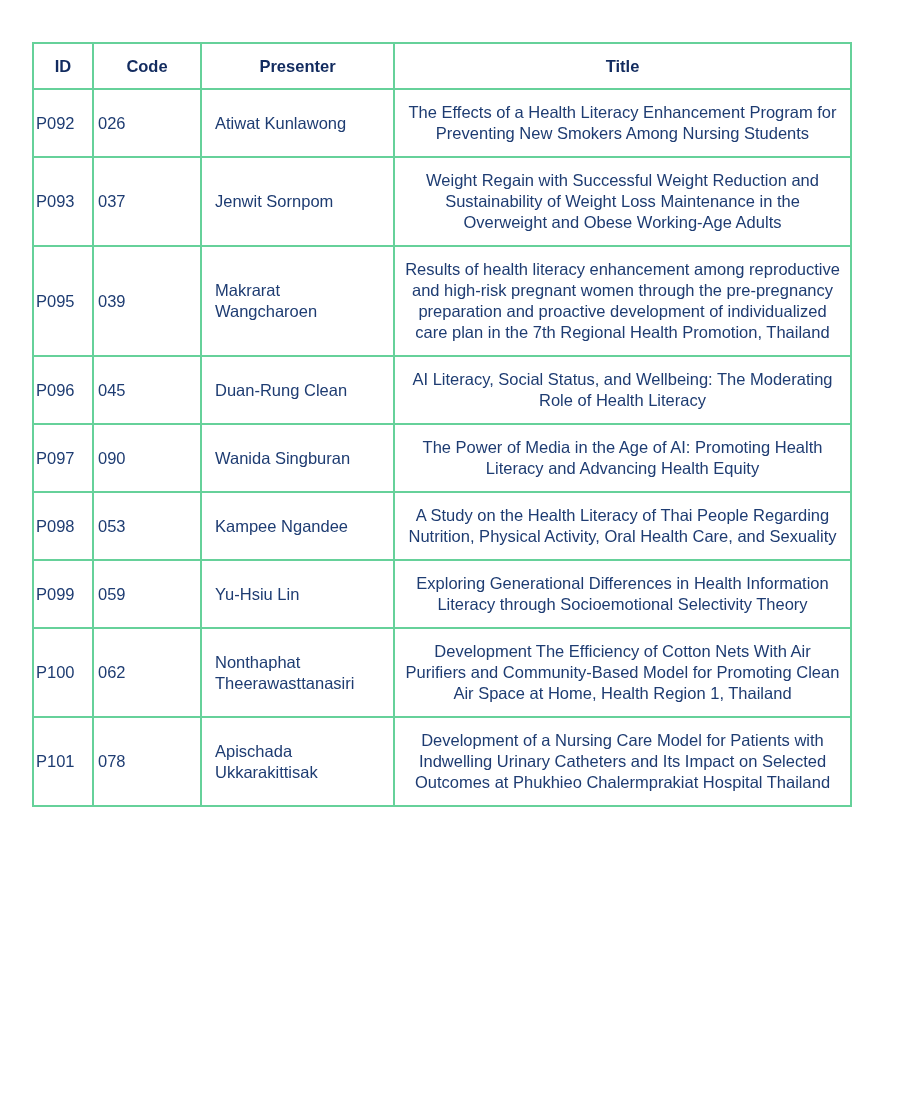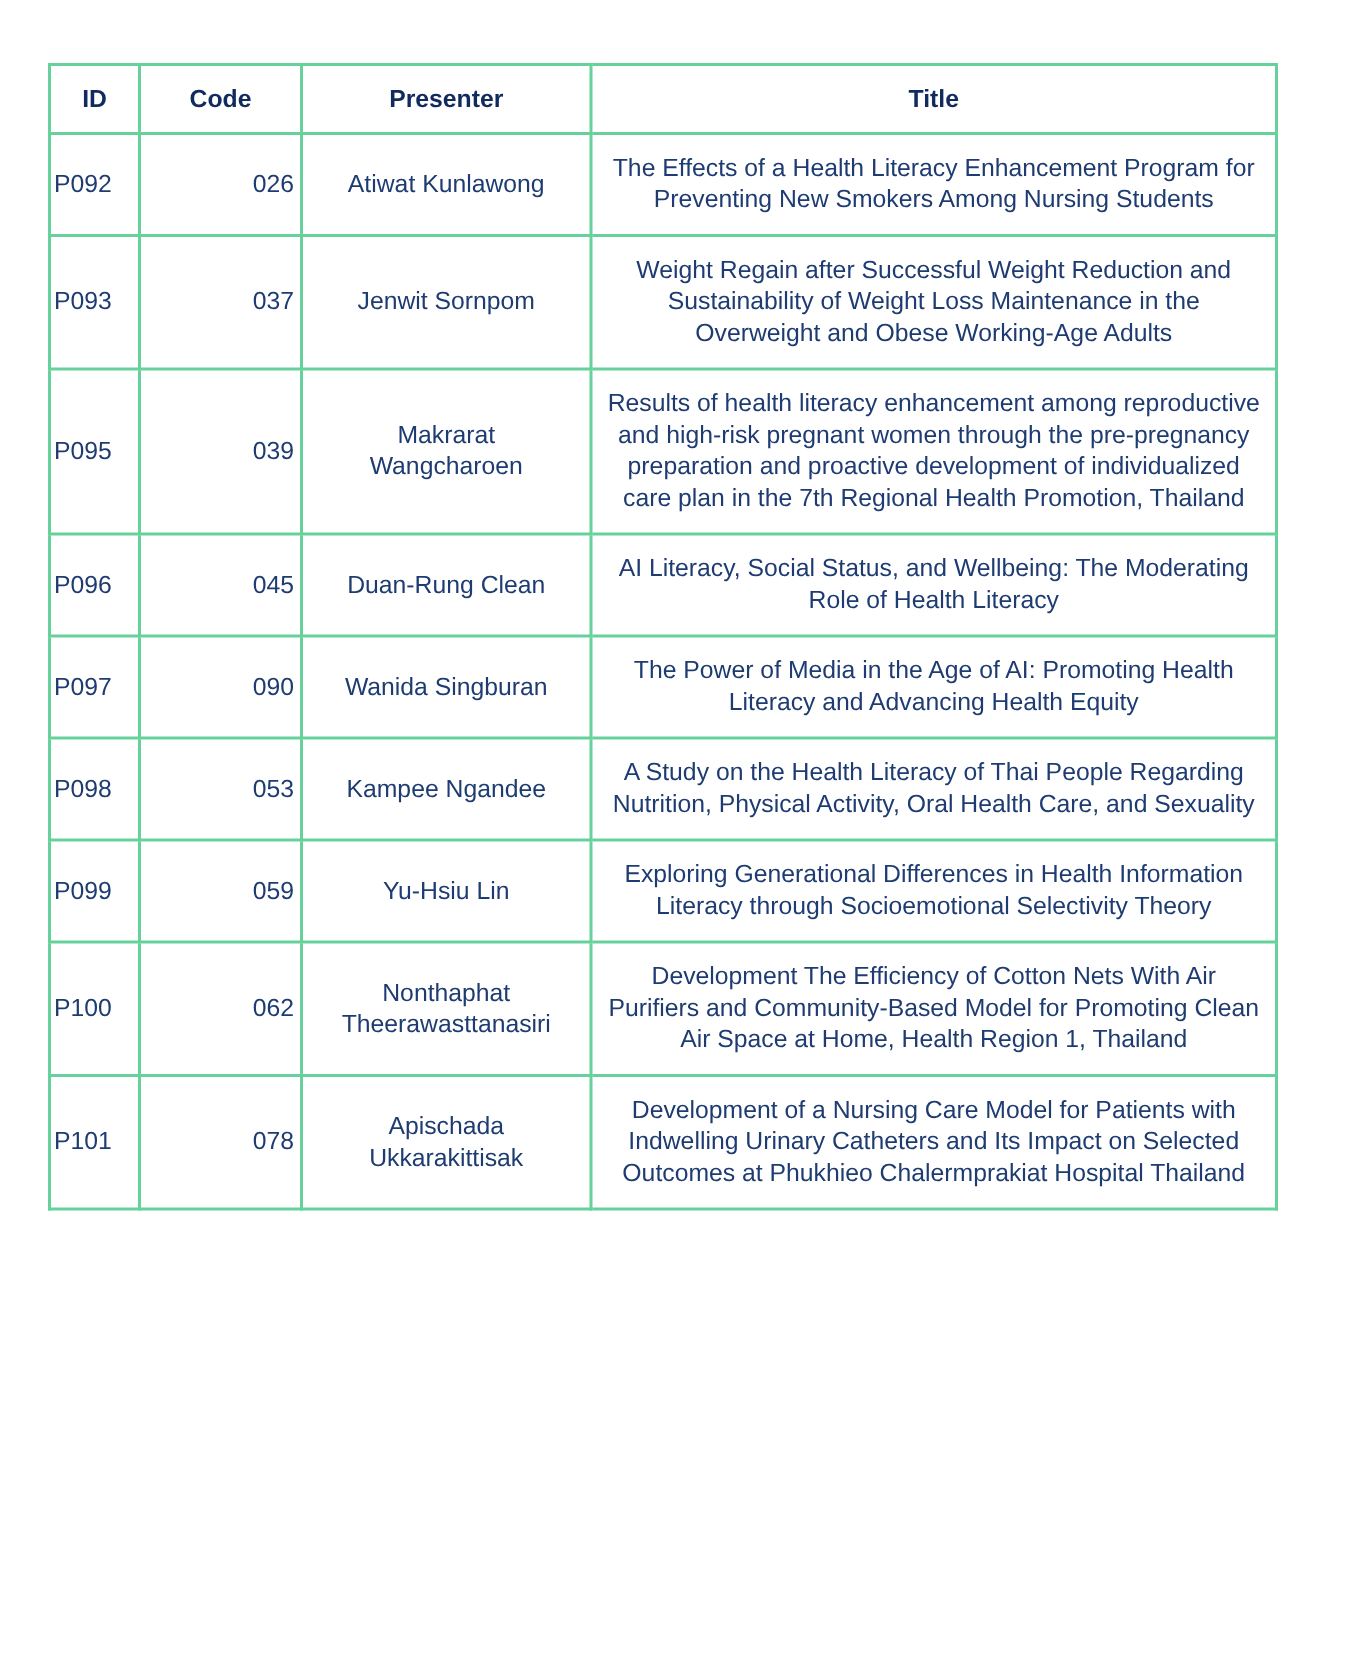--- a/index.html
+++ b/index.html
@@ -45,25 +45,24 @@
     color: #122b5f;
     text-align: center;
     padding: 2px 4px;
   }
   td.cell-id {
     text-align: left;
     padding: 12px 2px 12px 2px;
     margin-top: 35px;
   }
   td.cell-code {
-    text-align: right;
+    text-align: left;
     padding: 12px 4px;
   }
   td.cell-presenter {
-    text-align: center;
     padding: 12px 13px;
   }
   td.cell-title {
     text-align: center;
     padding: 12px 7px;
   }
 </style>
 </head>
 <body>
 
@@ -88,21 +87,21 @@
     <td class="cell-id">P092</td>
     <td class="cell-code">026</td>
     <td class="cell-presenter">Atiwat Kunlawong</td>
     <td class="cell-title">The Effects of a Health Literacy Enhancement Program for Preventing New Smokers Among Nursing Students</td>
   </tr>
 
   <tr>
     <td class="cell-id">P093</td>
     <td class="cell-code">037</td>
     <td class="cell-presenter">Jenwit Sornpom</td>
-    <td class="cell-title">Weight Regain after Successful Weight Reduction and Sustainability of Weight Loss Maintenance in the Overweight and Obese Working-Age Adults</td>
+    <td class="cell-title">Weight Regain with Successful Weight Reduction and Sustainability of Weight Loss Maintenance in the Overweight and Obese Working-Age Adults</td>
   </tr>
 
 
   <tr>
     <td class="cell-id">P095</td>
     <td class="cell-code">039</td>
     <td class="cell-presenter">Makrarat Wangcharoen</td>
     <td class="cell-title">Results of health literacy enhancement among reproductive and high-risk pregnant women through the pre-pregnancy preparation and proactive development of individualized care plan in the 7th Regional Health Promotion, Thailand</td>
   </tr>
 

